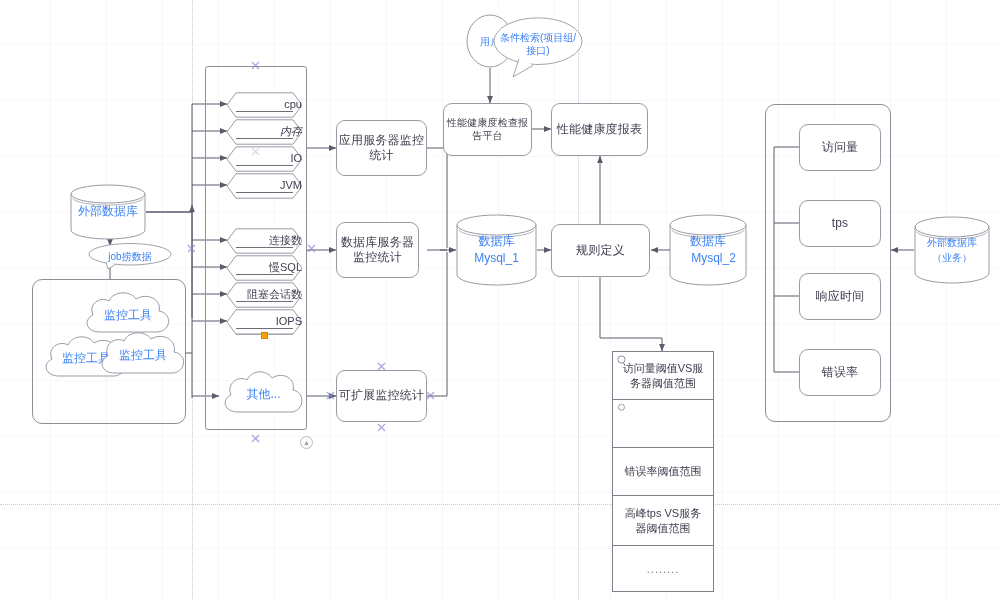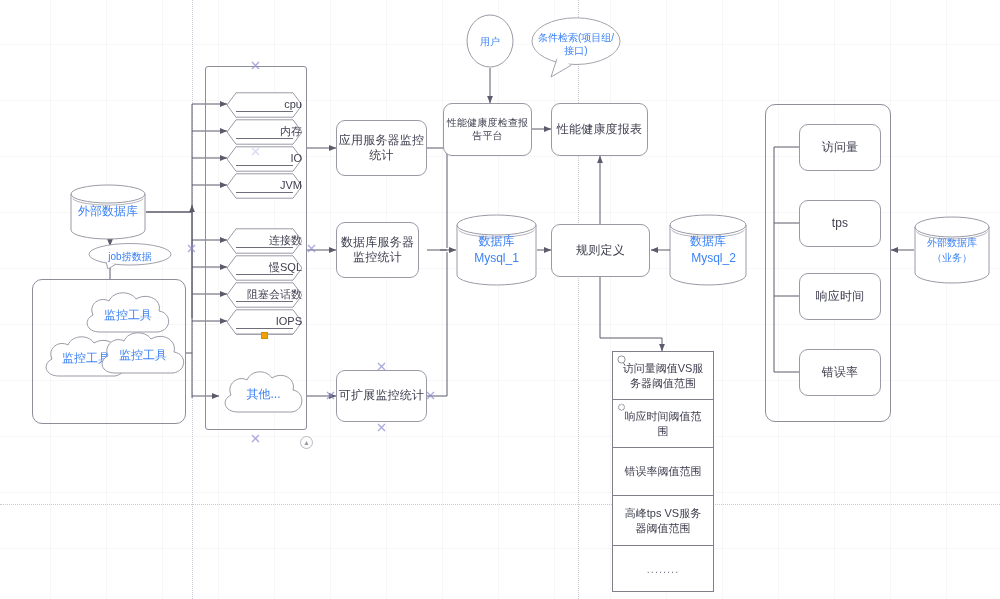--- a/index.html
+++ b/index.html
@@ -227,21 +227,21 @@
 
   <div class="node container-box" style="left:205px;top:66px;width:102px;height:364px;border-radius:3px;"></div>
 
   <div class="hexrow" style="left:227px;top:92px;width:75px;height:26px;">
     <svg viewBox="0 0 75 26" style="position:absolute;left:0;top:0;width:100%;height:100%;">
       <path d="M0,13 L9,0.8 L66,0.8 L75,13 L66,25.2 L9,25.2 Z" fill="#ffffff" stroke="#9a9aa6" stroke-width="1"></path>
       <line x1="9" y1="19.5" x2="66" y2="19.5" stroke="#6e6e7b" stroke-width="1"></line>
     </svg>
     <span class="lbl">cpu</span>
   </div>
-  <div class="hexrow" style="left:227px;top:119px;width:75px;height:26px;">
+  <div class="hexrow" style="left:227px;top:119px;width:75px;height:26px;font-style:italic;">
     <svg viewBox="0 0 75 26" style="position:absolute;left:0;top:0;width:100%;height:100%;">
       <path d="M0,13 L9,0.8 L66,0.8 L75,13 L66,25.2 L9,25.2 Z" fill="#ffffff" stroke="#9a9aa6" stroke-width="1"></path>
       <line x1="9" y1="19.5" x2="66" y2="19.5" stroke="#6e6e7b" stroke-width="1"></line>
     </svg>
     <span class="lbl">内存</span>
   </div>
   <div class="hexrow" style="left:227px;top:146px;width:75px;height:26px;">
     <svg viewBox="0 0 75 26" style="position:absolute;left:0;top:0;width:100%;height:100%;">
       <path d="M0,13 L9,0.8 L66,0.8 L75,13 L66,25.2 L9,25.2 Z" fill="#ffffff" stroke="#9a9aa6" stroke-width="1"></path>
       <line x1="9" y1="19.5" x2="66" y2="19.5" stroke="#6e6e7b" stroke-width="1"></line>
@@ -306,21 +306,21 @@
     <span>可扩展监控统计</span>
   </div>
 
   <div class="shape" style="left:466px;top:14px;width:48px;height:54px;">
     <svg viewBox="0 0 48 54" preserveAspectRatio="none">
       <ellipse cx="24" cy="27" rx="23" ry="26" fill="#ffffff" stroke="#9a9aa6" stroke-width="1"></ellipse>
     </svg>
     <span class="lbl f10">用户</span>
   </div>
 
-  <div class="shape" style="left:531px;top:17px;width:90px;height:60px;">
+  <div class="shape" style="left:493px;top:17px;width:90px;height:60px;">
     <svg viewBox="0 0 90 72" preserveAspectRatio="none">
       <ellipse cx="45" cy="29" rx="44" ry="28" fill="#ffffff" stroke="#9a9aa6" stroke-width="1"></ellipse>
       <path d="M26,50 L20,72 L40,58" fill="#ffffff" stroke="#9a9aa6" stroke-width="1"></path>
       <path d="M26,51 L38,57" stroke="#ffffff" stroke-width="1.6"></path>
     </svg>
     <span class="lbl f10" style="margin-top:-6px;">条件检索(项目组/接口)</span>
   </div>
 
   <div class="node rounded f10" style="left:443px;top:103px;width:89px;height:53px;">
     <span>性能健康度检查报告平台</span>
@@ -389,21 +389,20 @@
     <div class="row" style="height:48px;">
       <svg class="rowicon" viewBox="0 0 10 10">
         <circle cx="5" cy="5" r="4" fill="none" stroke="#5b5b6b" stroke-width="1"></circle>
       </svg>
       <span>访问量阈值VS服务器阈值范围</span>
     </div>
     <div class="row" style="height:48px;">
       <svg class="rowicon" viewBox="0 0 10 10">
         <path d="M5,1.2 L6,2.1 L7.3,1.7 L7.4,3 L8.6,3.6 L7.9,4.7 L8.6,5.9 L7.3,6.4 L7.1,7.7 L5.8,7.4 L5,8.5 L4.2,7.4 L2.9,7.7 L2.7,6.4 L1.4,5.9 L2.1,4.7 L1.4,3.6 L2.6,3 L2.7,1.7 L4,2.1 Z" fill="none" stroke="#5b5b6b" stroke-width="0.8"></path>
       </svg>
-      <span>响应时间阈值范围</span>
     </div>
     <div class="row" style="height:48px;">
       <span>错误率阈值范围</span>
     </div>
     <div class="row" style="height:50px;">
       <span>高峰tps VS服务器阈值范围</span>
     </div>
     <div class="row" style="height:47px;color:#7c7c8a;letter-spacing:1px;">
       <span>........</span>
     </div>

